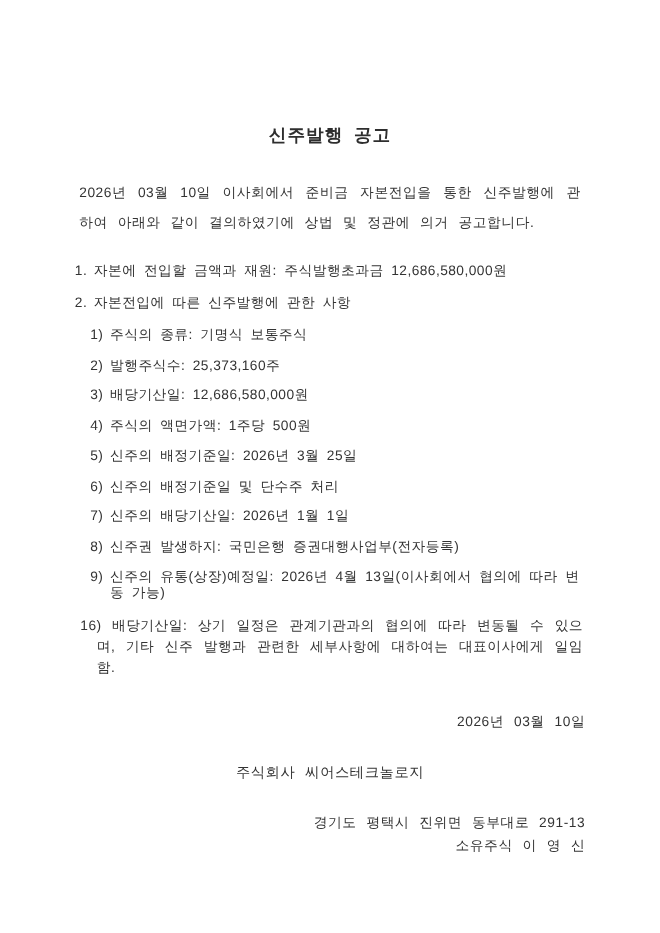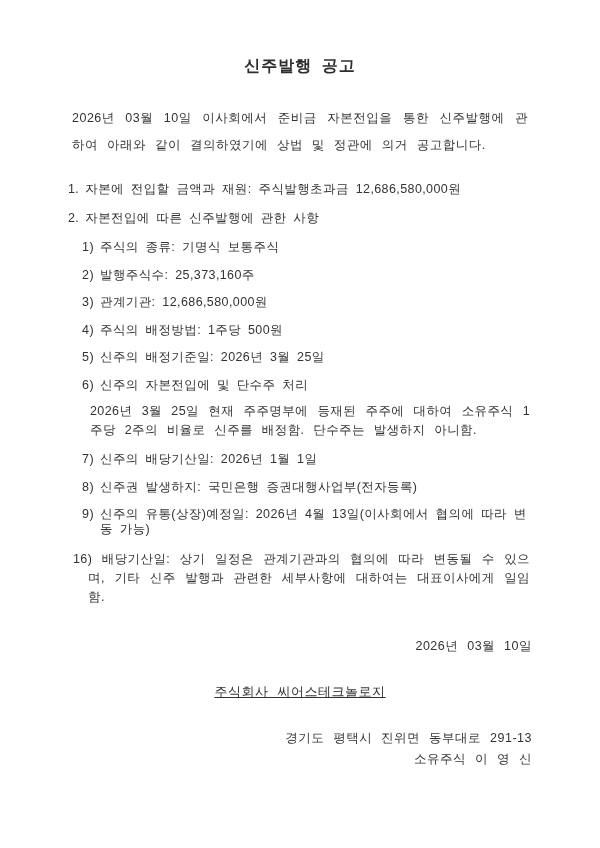--- a/index.html
+++ b/index.html
@@ -11,21 +11,21 @@
     color: #333333;
     overflow: hidden;
   }
   .page {
     width: 600px;
     height: 848px;
     background: #ffffff;
     padding: 0 68px;
   }
   .doc-title {
-    margin-top: 56px;
+    margin-top: 113px;
     text-align: center;
     font-size: 16px;
     font-weight: bold;
     color: #2e2e2e;
     letter-spacing: 1px;
     word-spacing: 4px;
   }
   .intro {
     margin: 28px 4px 17px 4px;
     font-size: 12.5px;
@@ -80,21 +80,20 @@
     font-size: 12.5px;
     letter-spacing: 0.5px;
     word-spacing: 5px;
   }
   .footer-company {
     margin-top: 28px;
     text-align: center;
     font-size: 13px;
     letter-spacing: 0.5px;
     word-spacing: 5px;
-    text-decoration: underline;
   }
   .footer-addr {
     margin-top: 27px;
     text-align: right;
     font-size: 12.5px;
     line-height: 21px;
     letter-spacing: 0.5px;
     word-spacing: 5px;
   }
 </style>
@@ -124,39 +123,38 @@
       <span class="txt">주식의 종류: 기명식 보통주식</span>
     </div>
 
     <div class="row sub">
       <span class="num">2)</span>
       <span class="txt">발행주식수: 25,373,160주</span>
     </div>
 
     <div class="row sub">
       <span class="num">3)</span>
-      <span class="txt">관계기관: 12,686,580,000원</span>
+      <span class="txt">배당기산일: 12,686,580,000원</span>
     </div>
 
     <div class="row sub">
       <span class="num">4)</span>
-      <span class="txt">주식의 배정방법: 1주당 500원</span>
+      <span class="txt">주식의 액면가액: 1주당 500원</span>
     </div>
 
     <div class="row sub">
       <span class="num">5)</span>
       <span class="txt">신주의 배정기준일: 2026년 3월 25일</span>
     </div>
 
     <div class="row sub">
       <span class="num">6)</span>
-      <span class="txt">신주의 자본전입에 및 단수주 처리</span>
+      <span class="txt">신주의 배정기준일 및 단수주 처리</span>
     </div>
 
-    <p class="note">2026년 3월 25일 현재 주주명부에 등재된 주주에 대하여 소유주식 1주당 2주의 비율로 신주를 배정함. 단수주는 발생하지 아니함.</p>
 
     <div class="row sub">
       <span class="num">7)</span>
       <span class="txt">신주의 배당기산일: 2026년 1월 1일</span>
     </div>
 
     <div class="row sub">
       <span class="num">8)</span>
       <span class="txt">신주권 발생하지: 국민은행 증권대행사업부(전자등록)</span>
     </div>

